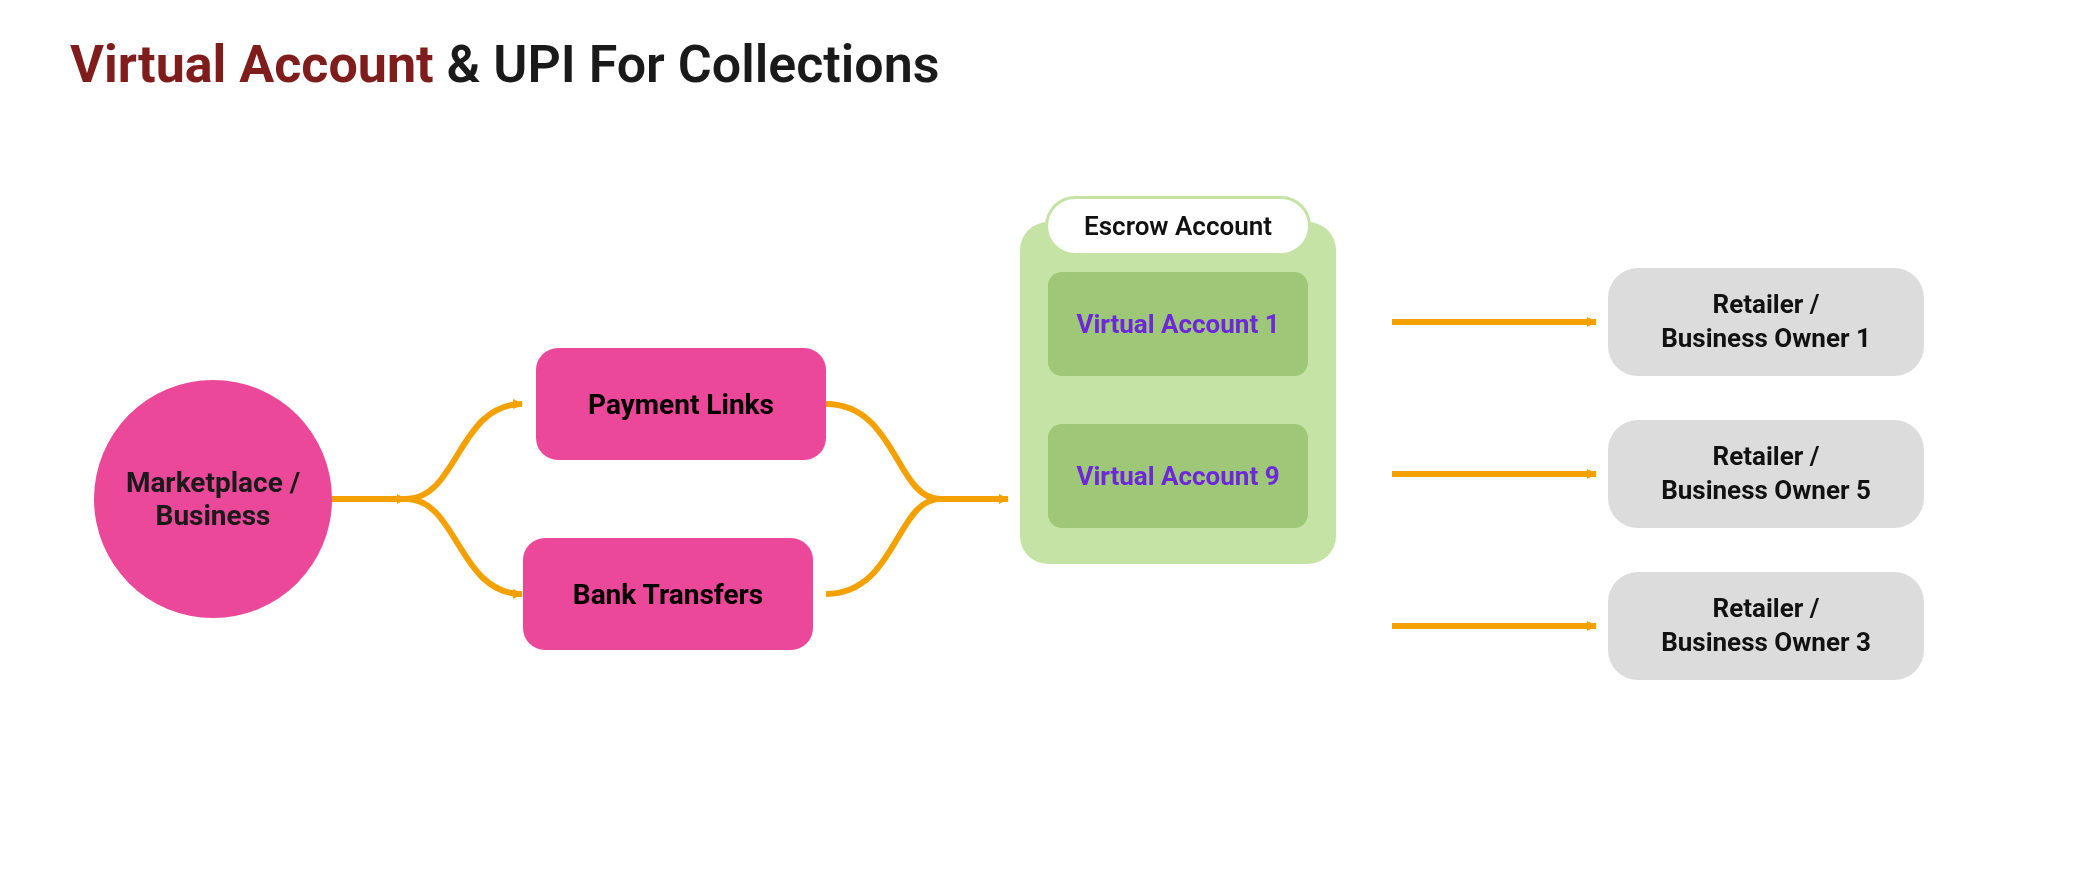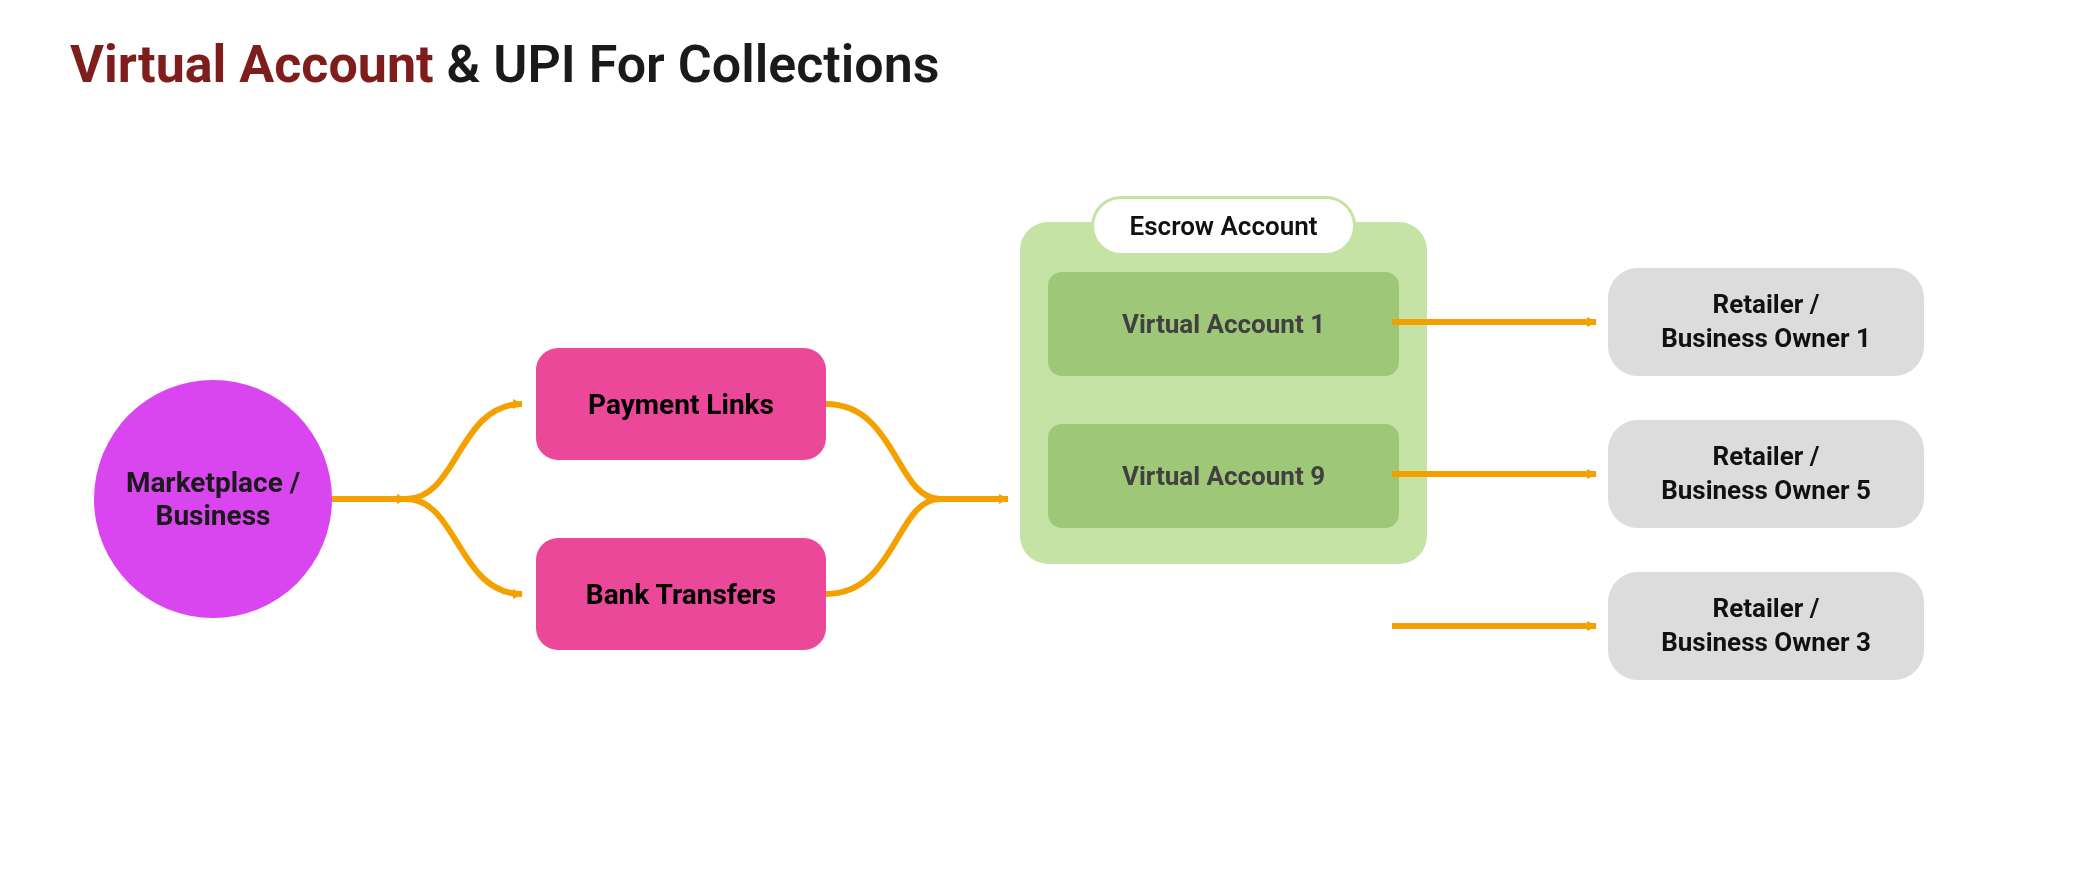--- a/index.html
+++ b/index.html
@@ -23,21 +23,21 @@
   .stage {
     position: absolute;
     left: 0; top: 0; width: 2079px; height: 883px;
   }
 
   
   .circle-node {
     position: absolute;
     width: 238px; height: 238px;
     border-radius: 50%;
-    background: #d946ef;
+    background: #ec4899;
     display: flex; align-items: center; justify-content: center;
     text-align: center;
     font-size: 28px;
     font-weight: 700;
     color: #1a1a1a;
   }
 
   
   .pill-blue {
     position: absolute;
@@ -46,21 +46,21 @@
     border-radius: 22px;
     display: flex; align-items: center; justify-content: center;
     font-size: 28px;
     font-weight: 700;
     color: #000;
   }
 
   
   .escrow {
     position: absolute;
-    width: 407px;
+    width: 316px;
     background: #c5e3a4;
     border-radius: 28px;
     padding: 50px 28px 36px 28px;
   }
   .escrow-label {
     position: absolute;
     top: -26px; left: 50%; transform: translateX(-50%);
     background: #fff;
     border: 3px solid #c5e3a4;
     border-radius: 999px;
@@ -68,21 +68,21 @@
     font-size: 26px;
     font-weight: 600;
     color: #111;
     white-space: nowrap;
   }
   .va-row {
     background: #9fc778;
     border-radius: 14px;
     height: 104px;
     display: flex; align-items: center; justify-content: center;
-    font-size: 26px; font-weight: 700; color: #404040;
+    font-size: 26px; font-weight: 700; color: #6d28d9;
     margin-bottom: 48px;
   }
   .va-row:last-child { margin-bottom: 0; }
 
   
   .pill-grey {
     position: absolute;
     width: 316px; height: 108px;
     background: #dcdcdc;
     border-radius: 30px;
@@ -109,21 +109,21 @@
   <div class="circle-node" style="left:94px; top:380px;">
     <div>
       <span>Marketplace /</span><br>
       <span>Business</span>
     </div>
   </div>
 
   <div class="pill-blue" style="left:536px; top:348px;">
     <span>Payment Links</span>
   </div>
-  <div class="pill-blue" style="left:536px; top:538px;">
+  <div class="pill-blue" style="left:523px; top:538px;">
     <span>Bank Transfers</span>
   </div>
 
   <div class="escrow" style="left:1020px; top:222px;">
     <div class="escrow-label">Escrow Account</div>
     <div class="va-row">Virtual Account 1</div>
     <div class="va-row">Virtual Account 9</div>
   </div>
 
   <div class="pill-grey" style="left:1608px; top:268px;">

